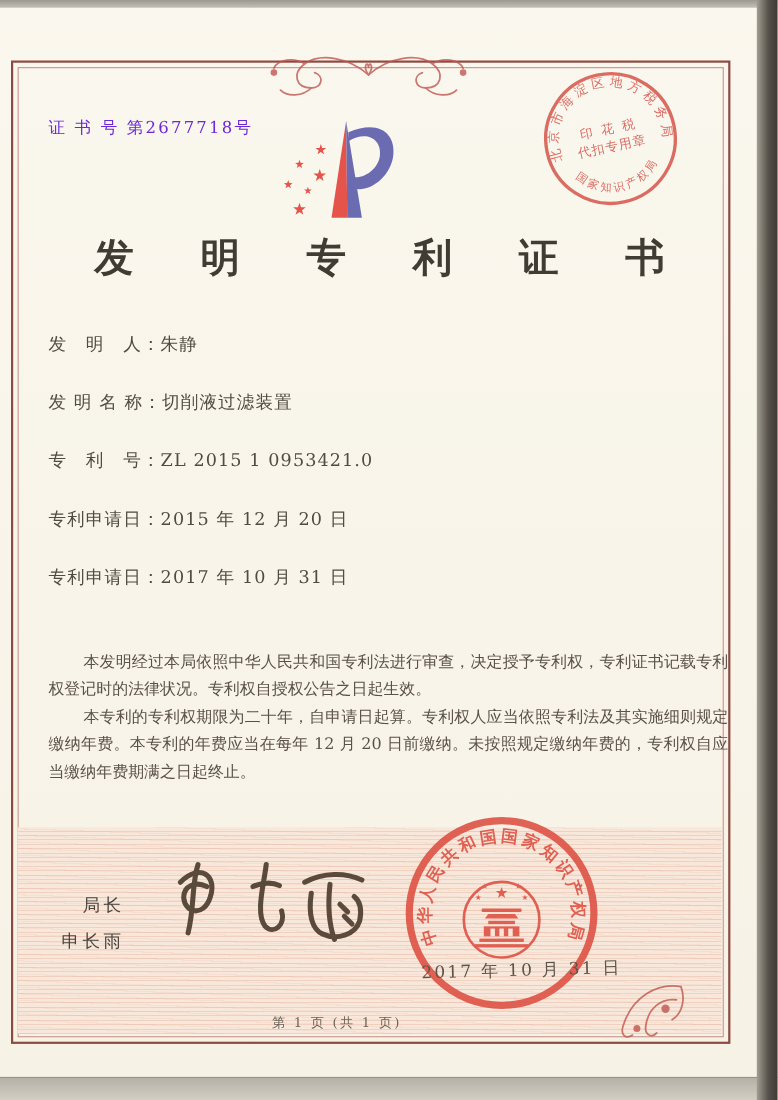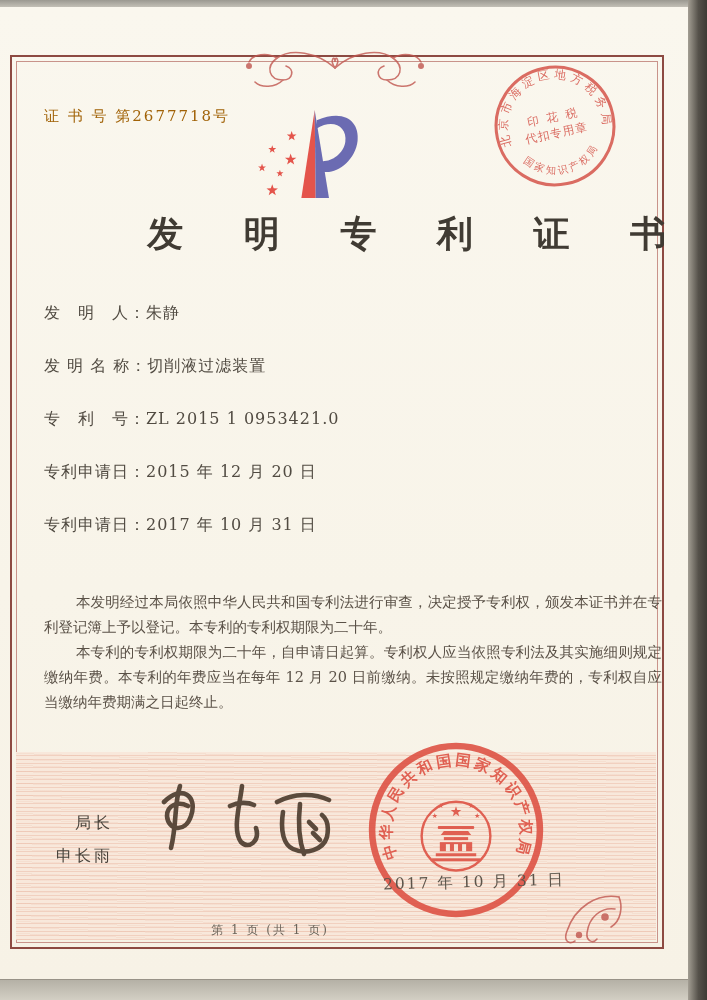--- a/index.html
+++ b/index.html
@@ -10,42 +10,42 @@
   }
   .abs{position:absolute;}
   
   .edge-top{left:0;top:0;width:707px;height:7px;background:linear-gradient(#9b9991,#c2bfb6);}
   .edge-bottom{left:0;top:979px;width:707px;height:21px;background:linear-gradient(#b5b1a6,#d4d0c5);border-top:1px solid #989287;}
   .edge-right{left:688px;top:0;width:19px;height:1000px;background:linear-gradient(90deg,#a39e93,#55514a 55%,#3e3b35);}
   
   .paper{left:0;top:7px;width:690px;height:972px;background:linear-gradient(180deg,#faf7ee 0%,#f8f4e9 60%,#f7f2e6 100%);}
   .frame-outer{left:10px;top:55px;width:650px;height:890px;border:2px solid #8d4a42;}
   .frame-inner{left:4px;top:4px;right:4px;bottom:4px;border:1px solid #c9938a;}
-  .cert-no{left:44px;top:107px;font-size:15px;color:#a16207;letter-spacing:2px;}
+  .cert-no{left:44px;top:107px;font-size:15px;color:#6d28d9;letter-spacing:2px;}
   .logo{left:253px;top:108px;width:108px;height:92px;}
-  .title{left:0;top:210px;width:690px;text-align:right;font-size:36px;color:#403b33;letter-spacing:24px;text-indent:24px;font-weight:bold;}
+  .title{left:0;top:210px;width:690px;text-align:center;font-size:36px;color:#403b33;letter-spacing:24px;text-indent:24px;font-weight:bold;}
   .fields{left:44px;top:303px;width:600px;}
   .field-row{height:53px;font-size:16px;color:#514b42;letter-spacing:1px;white-space:nowrap;}
   .field-label{display:inline-block;}
   .field-value{display:inline-block;}
   .paragraphs{left:44px;top:590px;width:618px;font-size:14.5px;line-height:25px;color:#5a5147;text-align:justify;}
   .paragraphs p{margin:0;text-indent:2.2em;}
   
   .guilloche{
     left:16px;top:752px;width:640px;height:188px;
     background-color:#f8e8db;
     background-image:
       repeating-linear-gradient(0deg, rgba(222,146,120,0.28) 0 1px, rgba(222,146,120,0) 1px 4px),
       repeating-linear-gradient(2deg, rgba(230,170,145,0.15) 0 1px, rgba(230,170,145,0) 1px 6px);
   }
   .signer{left:56px;top:806px;font-size:16px;color:#49433b;line-height:33px;letter-spacing:3px;text-align:right;}
   .signature-svg{left:142px;top:772px;}
   .office-seal{left:365px;top:739px;width:182px;height:182px;opacity:0.88;}
   .issue-date{left:383px;top:872px;font-size:15.5px;color:#5c544a;letter-spacing:2px;transform:rotate(-1.5deg);}
-  .page-footer{left:175px;top:922px;width:190px;text-align:center;font-size:12px;color:#6b645a;letter-spacing:2px;}
+  .page-footer{left:175px;top:922px;width:190px;text-align:right;font-size:12px;color:#6b645a;letter-spacing:2px;}
   .tax-stamp{left:489px;top:60px;width:132px;height:132px;transform:rotate(-12deg);opacity:0.85;}
   .ornament-top{left:225px;top:38px;}
   .ornament-corner{left:553px;top:891px;}
 </style>
 </head>
 <body>
 
 <svg width="0" height="0" style="position:absolute" aria-hidden="true">
   <defs>
     <symbol id="star" viewBox="-1.1 -1.1 2.2 2.2">
@@ -136,21 +136,21 @@
     </div>
     <div class="field-row">
       <span class="field-label">专利申请日：</span><span class="field-value">2015 年 12 月 20 日</span>
     </div>
     <div class="field-row">
       <span class="field-label">专利申请日：</span><span class="field-value">2017 年 10 月 31 日</span>
     </div>
   </div>
 
   <div class="abs paragraphs">
-    <p>本发明经过本局依照中华人民共和国专利法进行审查，决定授予专利权，颁发本证书并在专利登记簿上予以登记。本专利的专利权期限为二十年。</p>
+    <p>本发明经过本局依照中华人民共和国专利法进行审查，决定授予专利权，专利证书记载专利权登记时的法律状况。专利权自授权公告之日起生效。</p>
     <p>本专利的专利权期限为二十年，自申请日起算。专利权人应当依照专利法及其实施细则规定缴纳年费。本专利的年费应当在每年 12 月 20 日前缴纳。未按照规定缴纳年费的，专利权自应当缴纳年费期满之日起终止。</p>
   </div>
 
   <div class="abs signer">
     <div>局长</div>
     <div>申长雨</div>
   </div>
 
   <svg class="abs signature-svg" width="210" height="100" viewBox="0 0 210 100">
     <g stroke="#463628" stroke-width="4.6" fill="none" stroke-linecap="round" stroke-linejoin="round" opacity="0.88">

